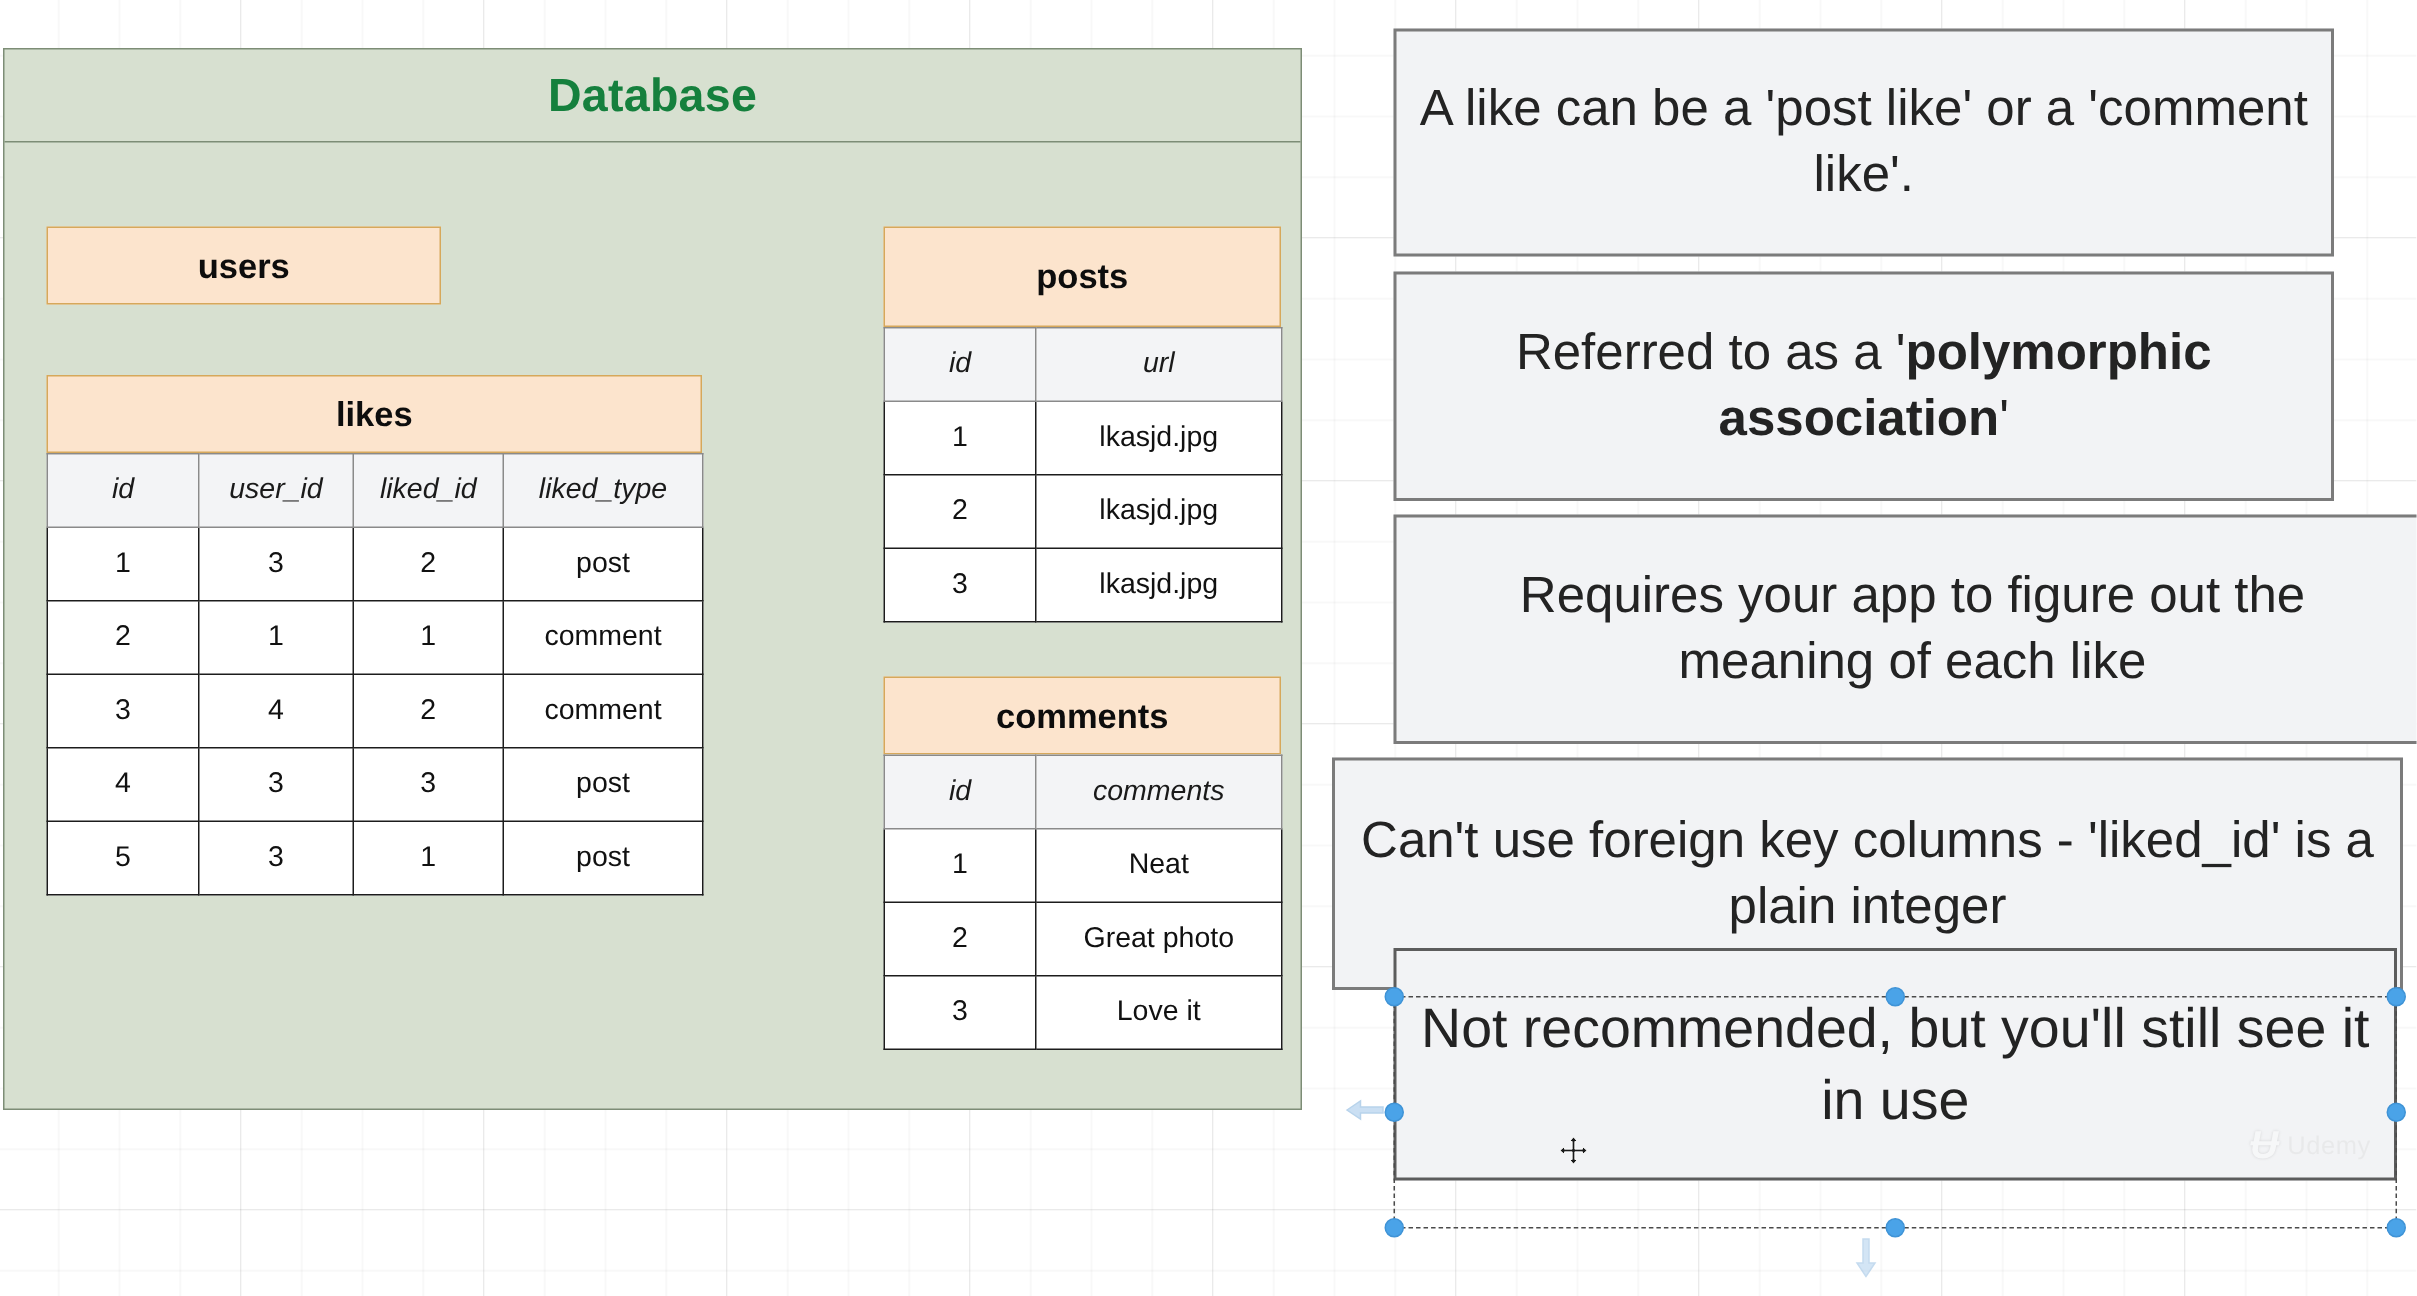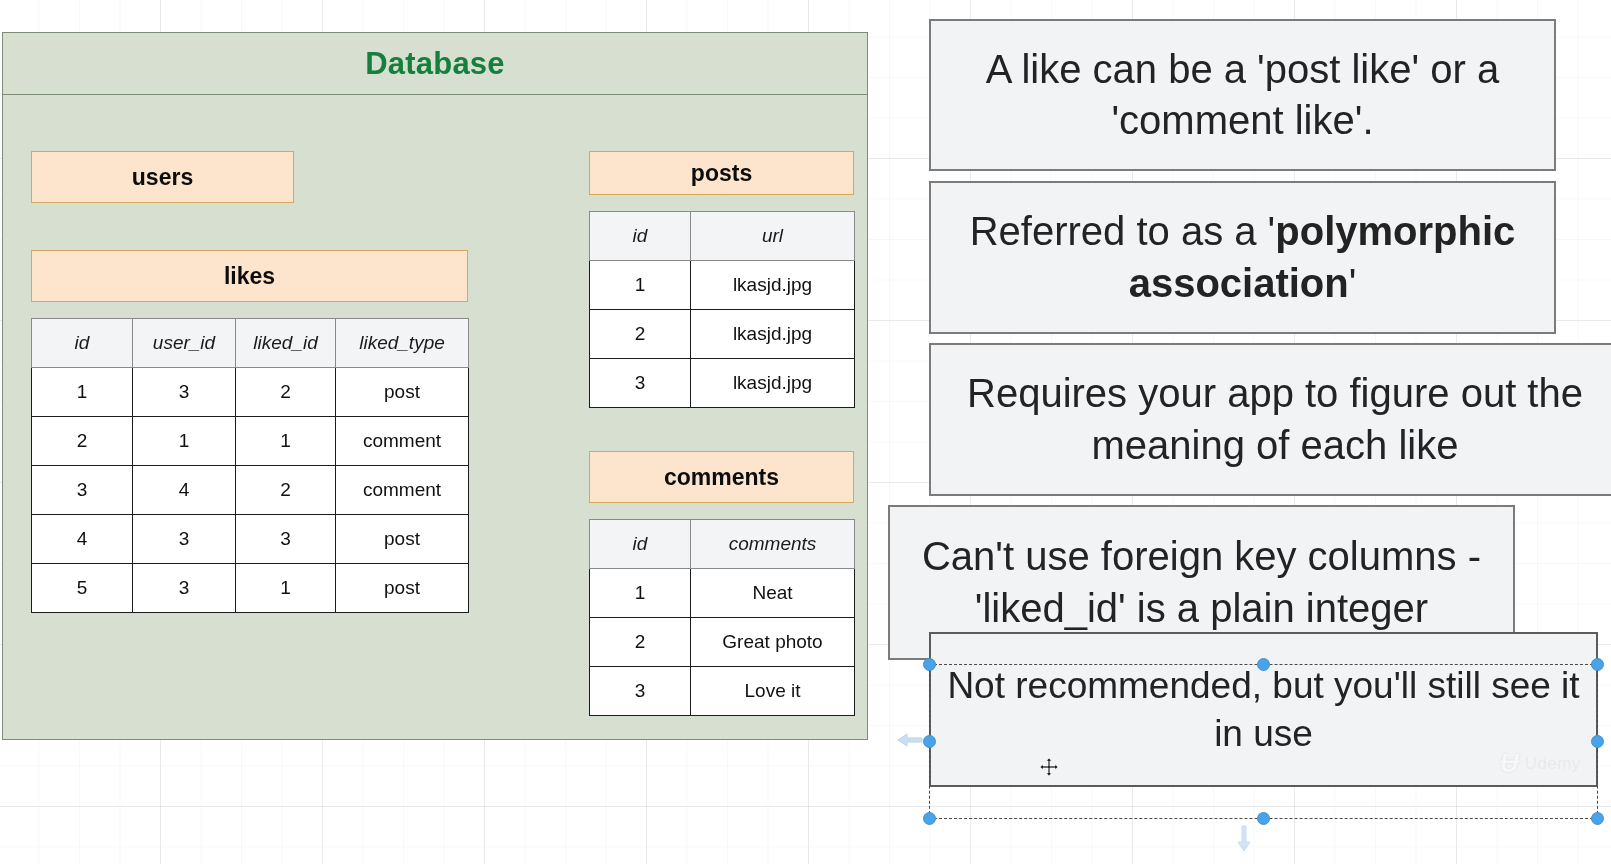--- a/index.html
+++ b/index.html
@@ -78,21 +78,21 @@
     justify-content: center;
     font-size: 23px;
     font-weight: bold;
     color: #0d0d0d;
   }
   table.entity-table {
     border-collapse: collapse;
     table-layout: fixed;
     width: 100%;
     background: #ffffff;
-    margin-top: 16px;
+    margin-top: 0;
   }
   table.entity-table th,
   table.entity-table td {
     border: 1.6px solid #1c1c1c;
     height: 48px;
     text-align: center;
     font-size: 19px;
     color: #111111;
     padding: 0;
     overflow: hidden;
@@ -117,52 +117,52 @@
   
   #entity-likes { left: 28px; top: 217px; width: 437px; }
   #entity-likes .entity-header { height: 52px; }
   #entity-likes col.c0 { width: 101px; }
   #entity-likes col.c1 { width: 103px; }
   #entity-likes col.c2 { width: 100px; }
   #entity-likes col.c3 { width: 133px; }
 
   
   #entity-posts { left: 586px; top: 118px; width: 265px; }
-  #entity-posts .entity-header { height: 44px; }
+  #entity-posts .entity-header { height: 67px; }
   #entity-posts col.c0 { width: 101px; }
   #entity-posts col.c1 { width: 164px; }
 
   
   #entity-comments { left: 586px; top: 418px; width: 265px; border-radius: 25px; }
   #entity-comments .entity-header { height: 52px; }
   #entity-comments col.c0 { width: 101px; }
   #entity-comments col.c1 { width: 164px; }
 
   
   .note-box {
     position: absolute;
     background: #f2f3f5;
     border: 2px solid #7b7b7b;
     box-sizing: border-box;
     display: flex;
     align-items: center;
     justify-content: center;
     text-align: center;
     color: #232323;
-    font-size: 40px;
+    font-size: 34px;
     line-height: 1.28;
     padding: 4px 14px;
   }
   .note-box .note-text { display: block; width: 100%; }
   .note-box b { font-weight: bold; }
 
   #note-1 { left: 929px; top: 19px; width: 627px; height: 152px; }
   #note-2 { left: 929px; top: 181px; width: 627px; height: 153px; }
   #note-3 { left: 929px; top: 343px; width: 692px; height: 153px; }
-  #note-4 { left: 888px; top: 505px; width: 627px; height: 155px; }
+  #note-4 { left: 888px; top: 505px; width: 714px; height: 155px; }
 
   
   #note-5 {
     left: 929px;
     top: 632px;
     width: 669px;
     height: 155px;
     border: 2px solid #5c5c5c;
     font-size: 37px;
   }

